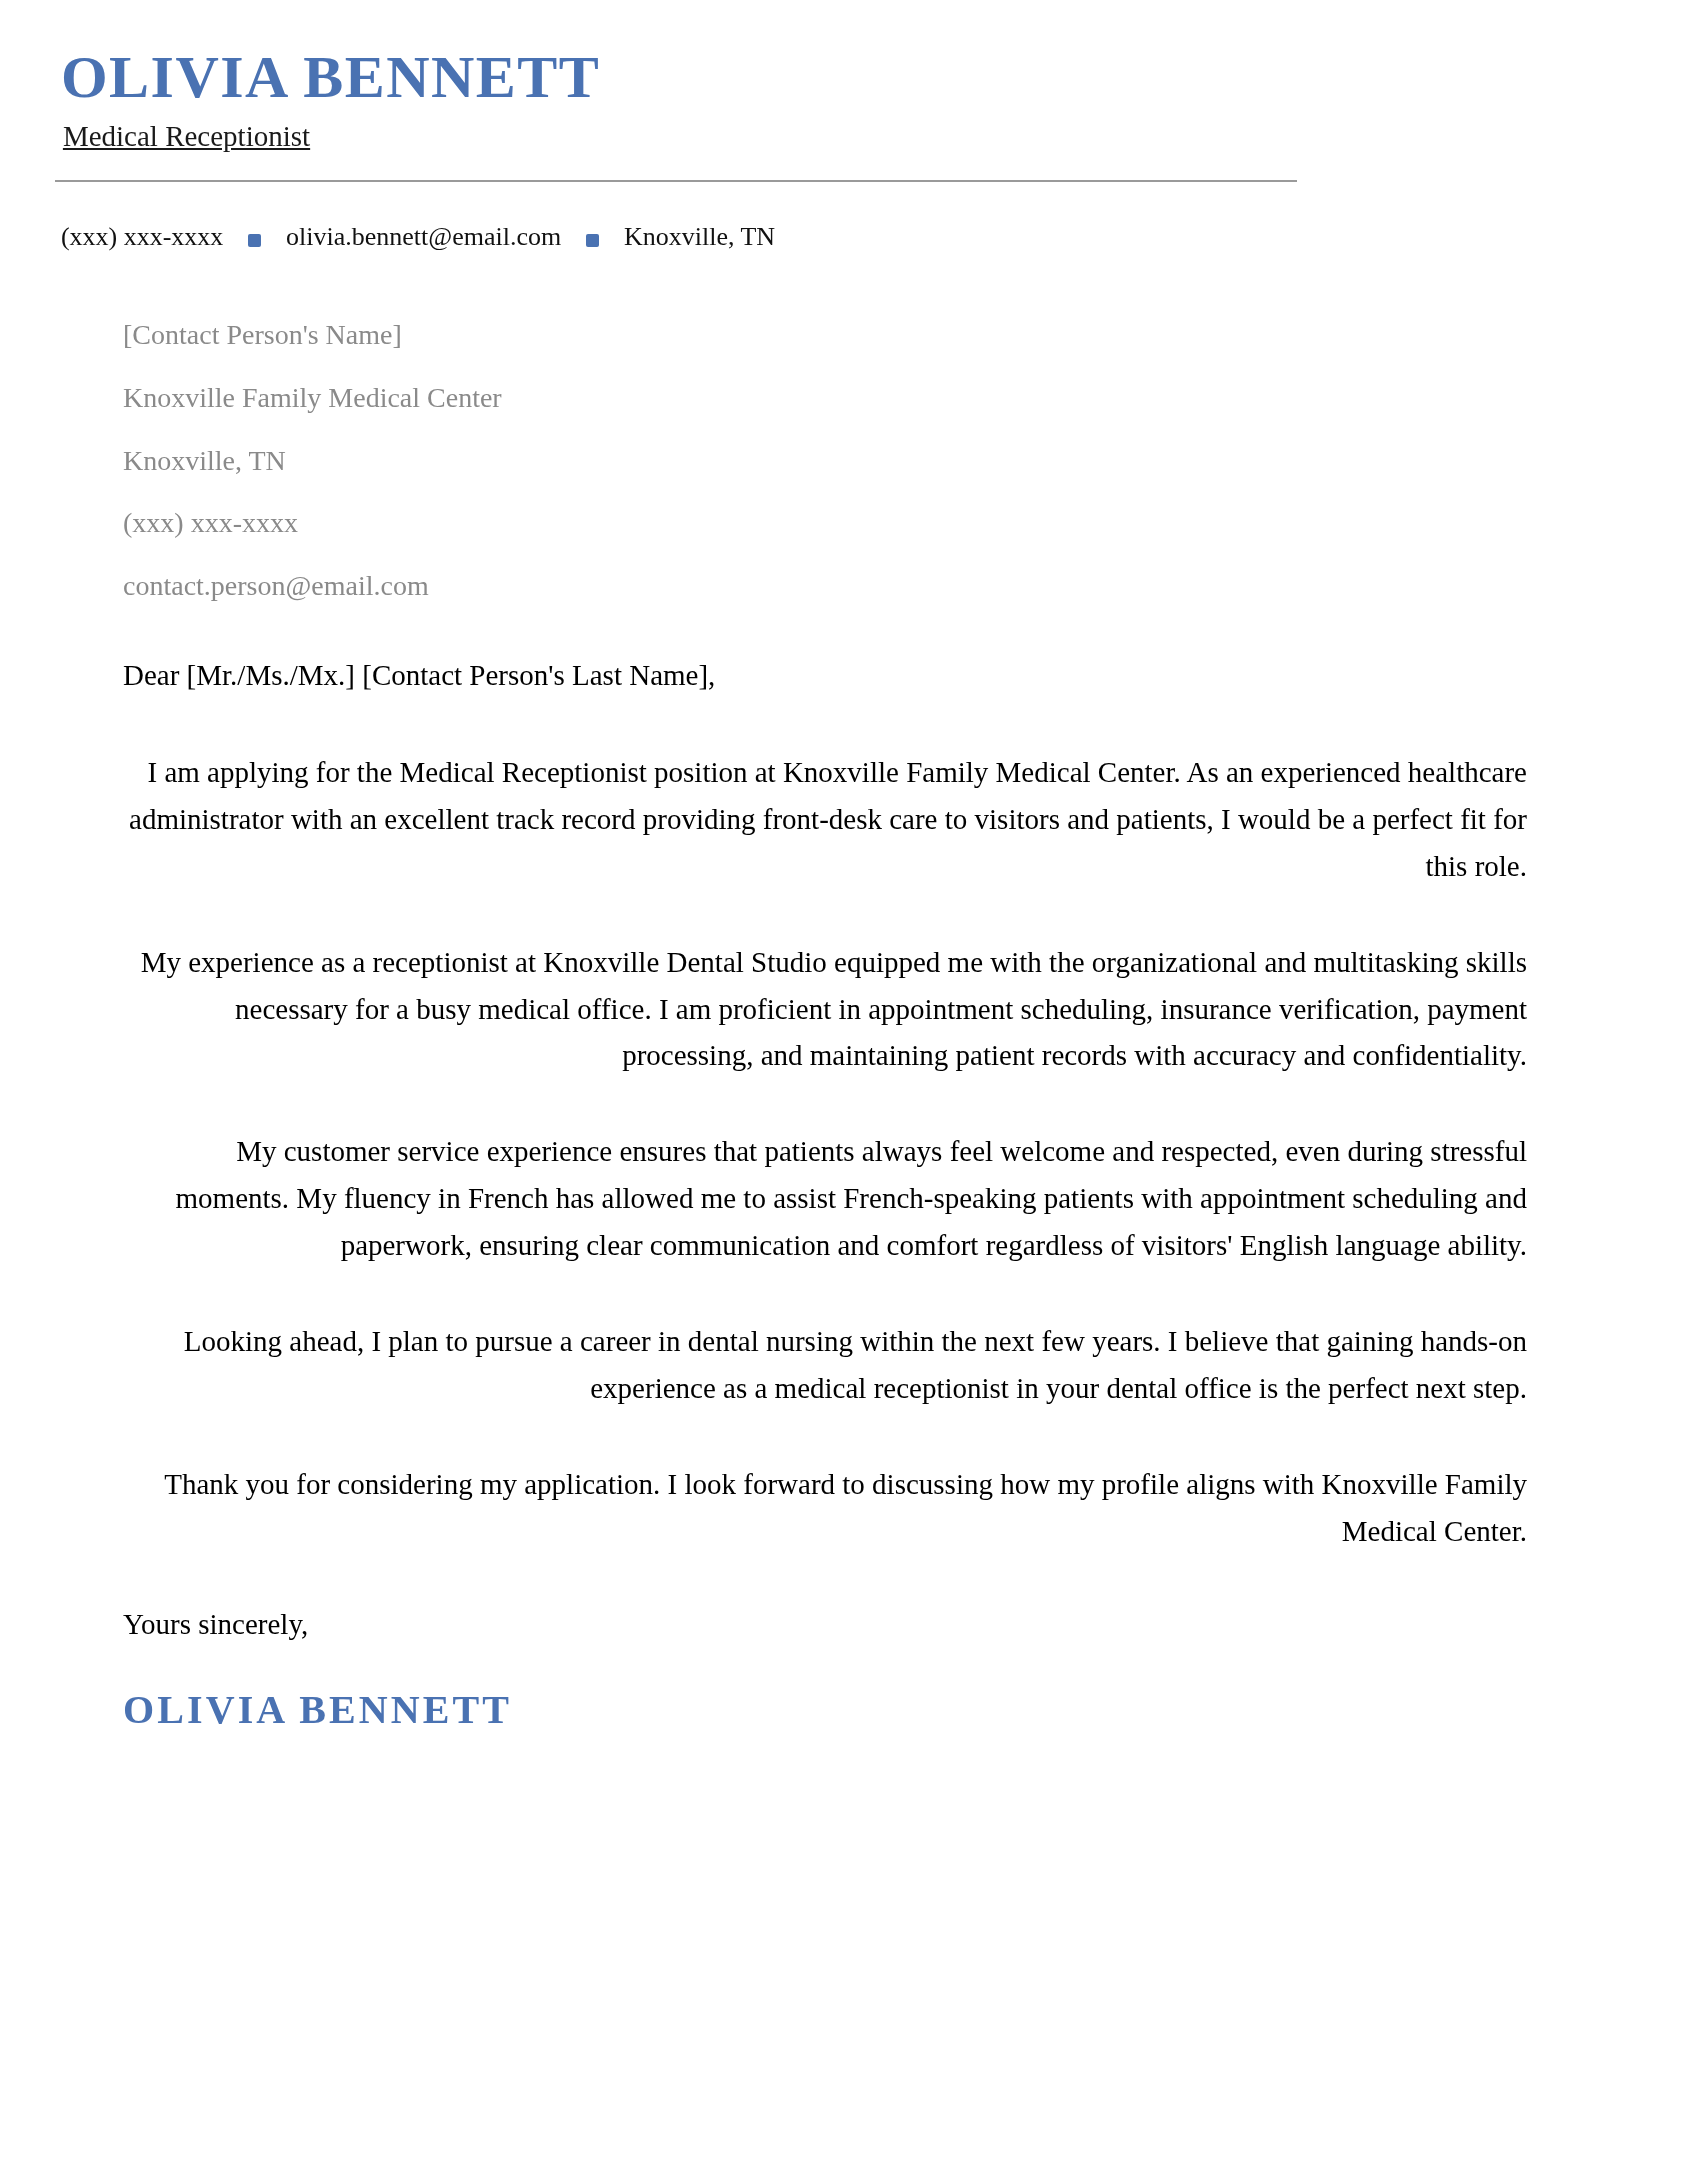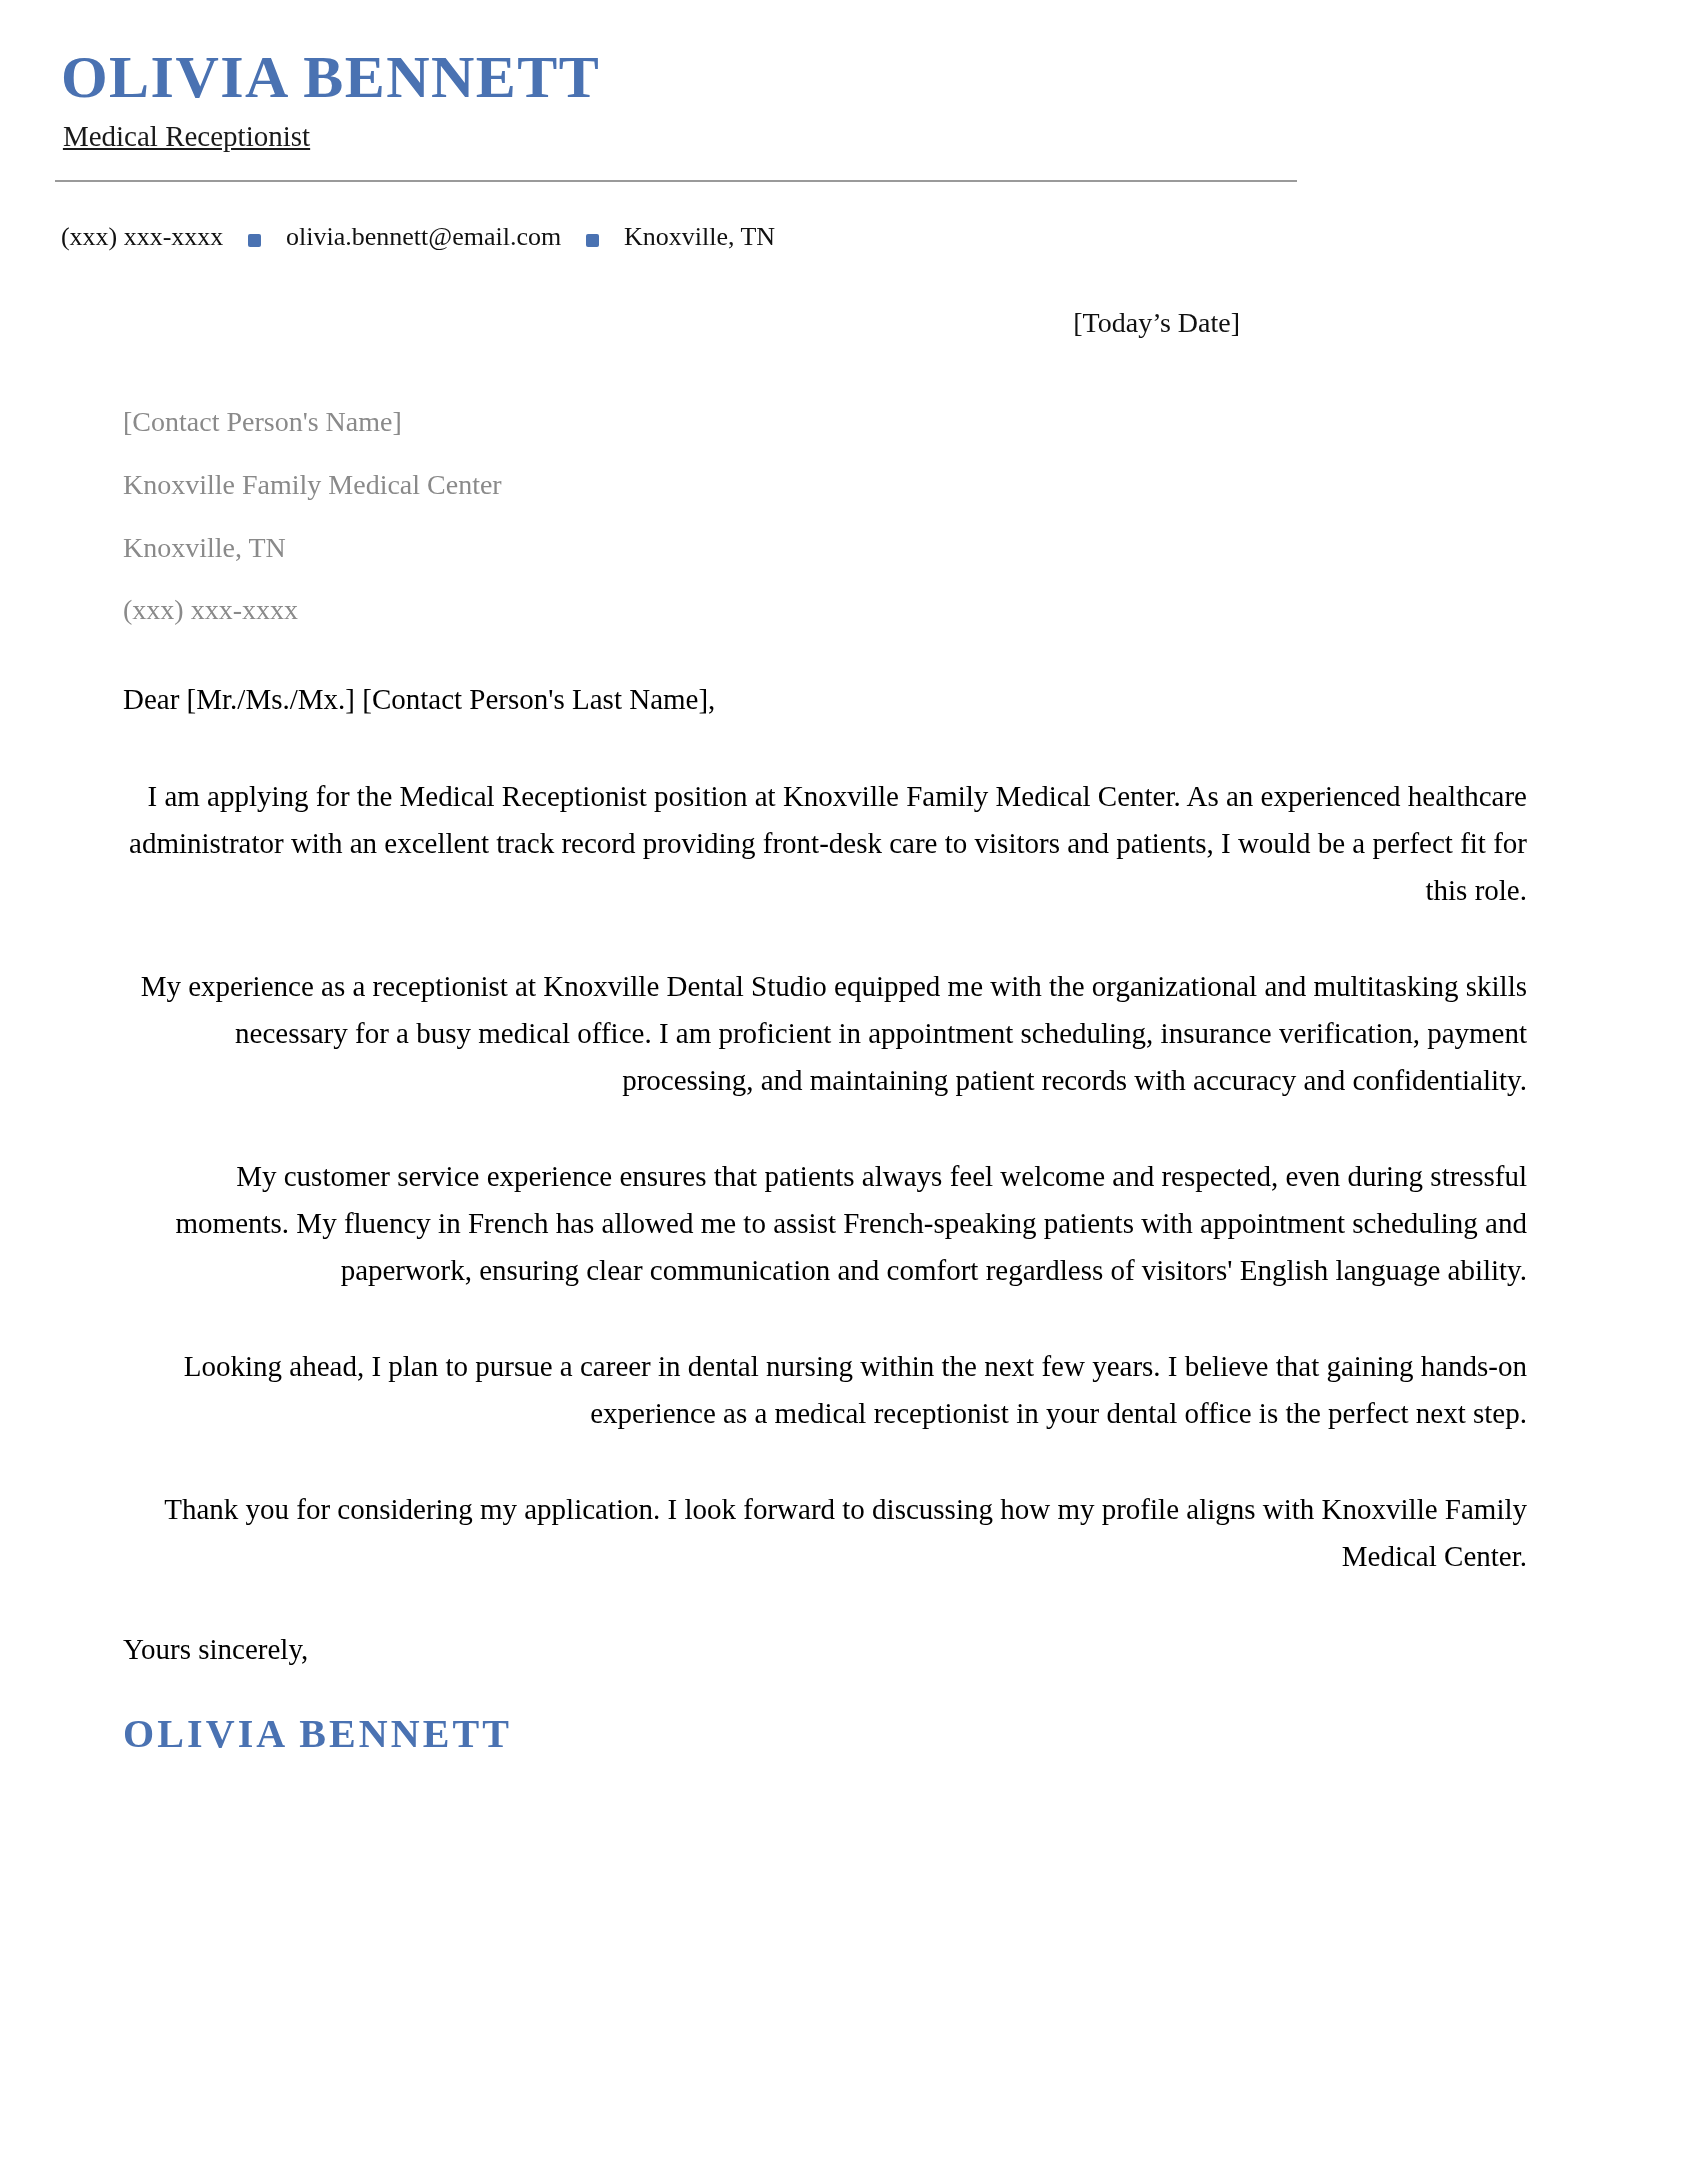--- a/index.html
+++ b/index.html
@@ -158,29 +158,27 @@
   <hr class="header-rule">
 
   <div class="contact-line">
     <span class="contact-item">(xxx) xxx-xxxx</span>
     <span class="contact-sep"></span>
     <span class="contact-item">olivia.bennett@email.com</span>
     <span class="contact-sep"></span>
     <span class="contact-item">Knoxville, TN</span>
   </div>
 
-  <div class="date-row">
-    <span class="date-text">[Today’s Date]</span>
-  </div>
 
   <div class="recipient-block">
     <span class="recipient-line">[Contact Person's Name]</span>
     <span class="recipient-line">Knoxville Family Medical Center</span>
     <span class="recipient-line">Knoxville, TN</span>
     <span class="recipient-line">(xxx) xxx-xxxx</span>
+    <span class="recipient-line">contact.person@email.com</span>
   </div>
 
   <div class="letter-body">
     <p class="salutation">Dear [Mr./Ms./Mx.] [Contact Person's Last Name],</p>
 
     <p class="body-paragraph">I am applying for the Medical Receptionist position at Knoxville Family Medical Center. As an experienced healthcare administrator with an excellent track record providing front-desk care to visitors and patients, I would be a perfect fit for this role.</p>
     <p class="body-paragraph">My experience as a receptionist at Knoxville Dental Studio equipped me with the organizational and multitasking skills necessary for a busy medical office. I am proficient in appointment scheduling, insurance verification, payment processing, and maintaining patient records with accuracy and confidentiality.</p>
     <p class="body-paragraph">My customer service experience ensures that patients always feel welcome and respected, even during stressful moments. My fluency in French has allowed me to assist French-speaking patients with appointment scheduling and paperwork, ensuring clear communication and comfort regardless of visitors' English language ability.</p>
     <p class="body-paragraph">Looking ahead, I plan to pursue a career in dental nursing within the next few years. I believe that gaining hands-on experience as a medical receptionist in your dental office is the perfect next step.</p>
     <p class="body-paragraph">Thank you for considering my application. I look forward to discussing how my profile aligns with Knoxville Family Medical Center.</p>

